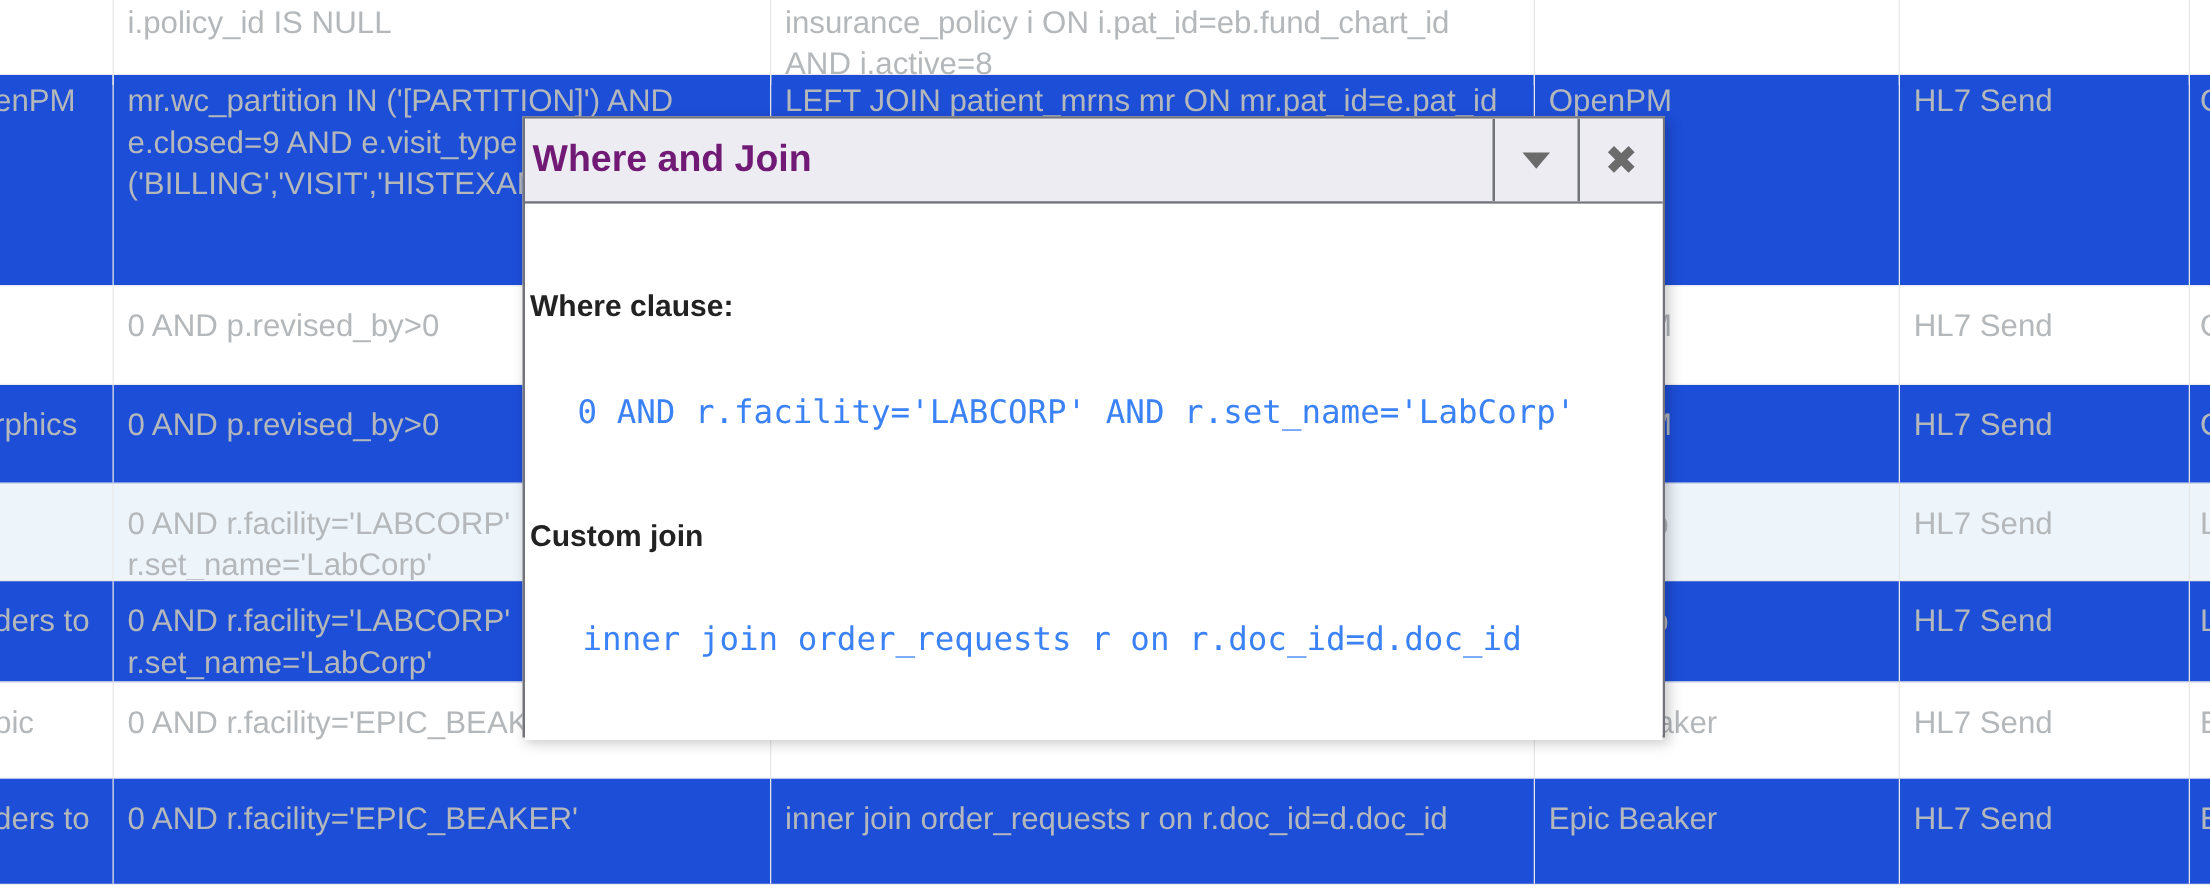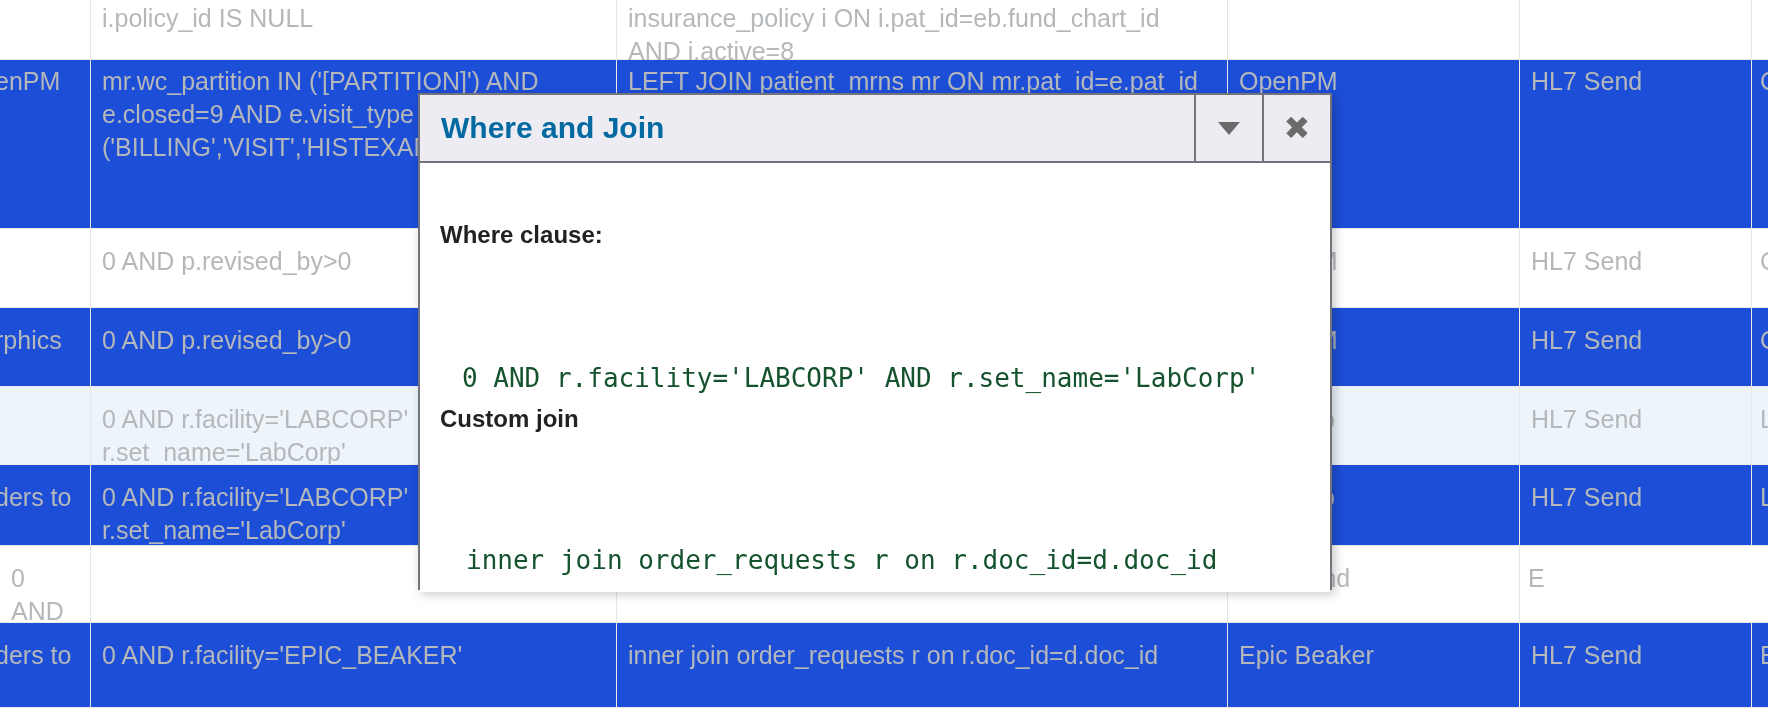--- a/index.html
+++ b/index.html
@@ -55,22 +55,22 @@
     z-index:10;
   }
   .dialog-header{
     position:relative;
     height:66px;
     background:#ececf2;
     border-bottom:2px solid #72737b;
     display:flex;align-items:center;
   }
   .dialog-title{
-    font-size:30px;font-weight:bold;color:#0369a1;
-    padding-left:21px;
+    font-size:30px;font-weight:bold;color:#701a75;
+    padding-left:6px;
     flex:1;
   }
   .dlg-btn{
     width:68px;height:66px;
     border:none;border-left:2px solid #72737b;
     background:#ececf2;
     display:flex;align-items:center;justify-content:center;
     cursor:pointer;padding:0;
   }
   .tri-down{
@@ -78,29 +78,29 @@
     border-left:11px solid transparent;
     border-right:11px solid transparent;
     border-top:13px solid #6b6b6b;
   }
   .x-glyph{
     font-size:32px;font-weight:bold;color:#6b6b6b;line-height:1;
     font-family:"DejaVu Sans", sans-serif;
   }
   .dialog-body{position:relative;height:429px;background:#ffffff;}
   .dlg-label{
-    position:absolute;left:20px;
-    font-size:24px;font-weight:bold;color:#222222;
+    position:absolute;left:4px;
+    font-size:24px;font-weight:bold;color:#222222;margin-top:11px;
   }
   .dlg-label.l1{top:58px;}
   .dlg-label.l2{top:242px;text-align:center;}
   .dlg-code{
     position:absolute;
     font-family:"DejaVu Sans Mono", monospace;
-    font-size:26px;color:#14532d;white-space:pre;margin-top:48px;
+    font-size:26px;color:#3b82f6;white-space:pre;
   }
   .dlg-code.cd1{left:42px;top:152px;}
   .dlg-code.cd2{left:46px;top:334px;}
 </style>
 </head>
 <body>
 
 <div class="table">
 
   <div class="trow r1">
@@ -156,20 +156,21 @@
     <div class="cell c-name">ders to</div>
     <div class="cell c-where">0 AND r.facility='LABCORP'
 r.set_name='LabCorp'</div>
     <div class="cell c-join"></div>
     <div class="cell c-system">LabCorp</div>
     <div class="cell c-send">HL7 Send</div>
     <div class="cell c-extra">L</div>
   </div>
 
   <div class="trow r7">
+    <div class="cell c-name">pic</div>
     <div class="cell c-where">0 AND r.facility='EPIC_BEAKER'</div>
     <div class="cell c-join"></div>
     <div class="cell c-system">Epic Beaker</div>
     <div class="cell c-send">HL7 Send</div>
     <div class="cell c-extra">E</div>
   </div>
 
   <div class="trow r8 alt">
     <div class="cell c-name">ders to</div>
     <div class="cell c-where">0 AND r.facility='EPIC_BEAKER'</div>

